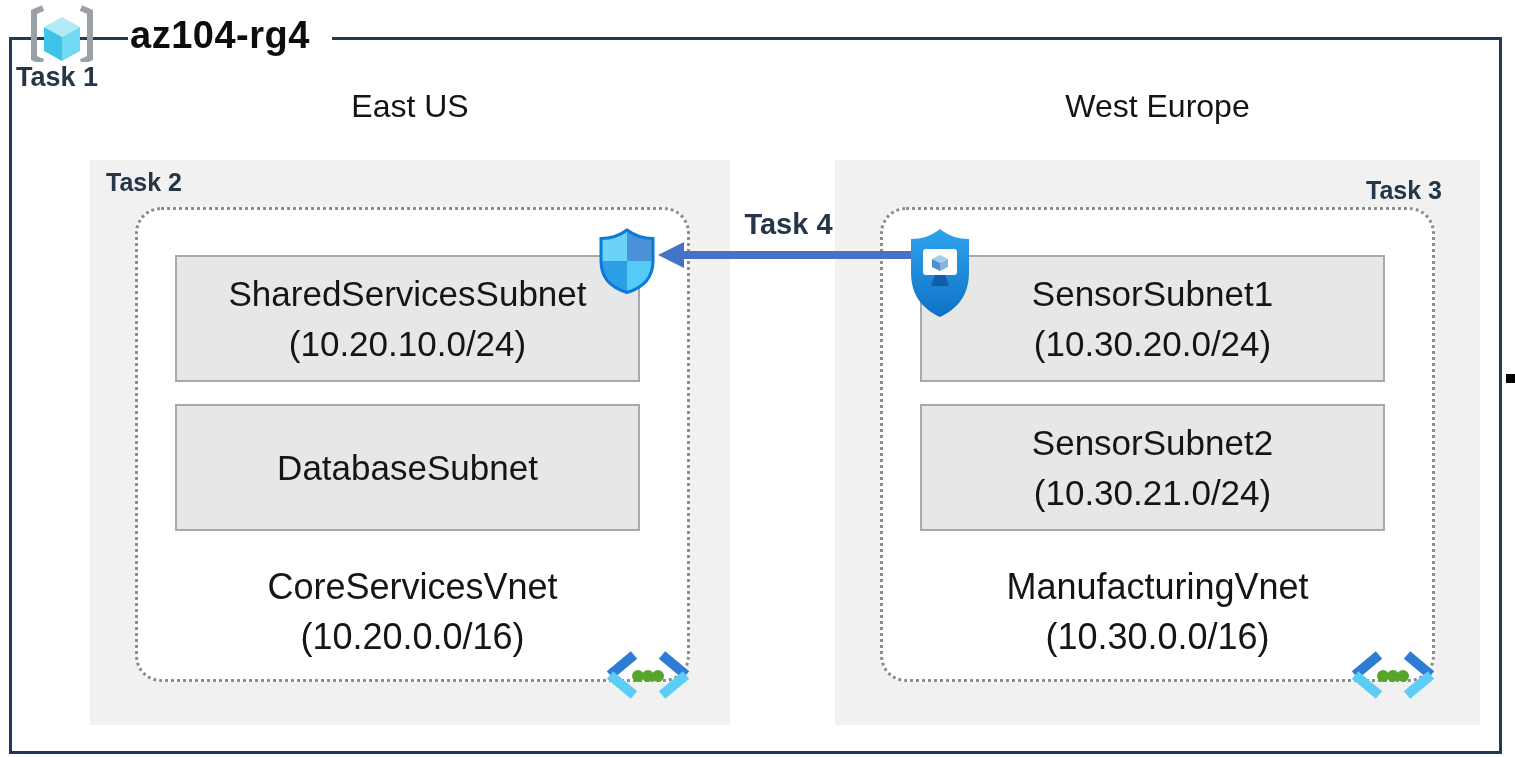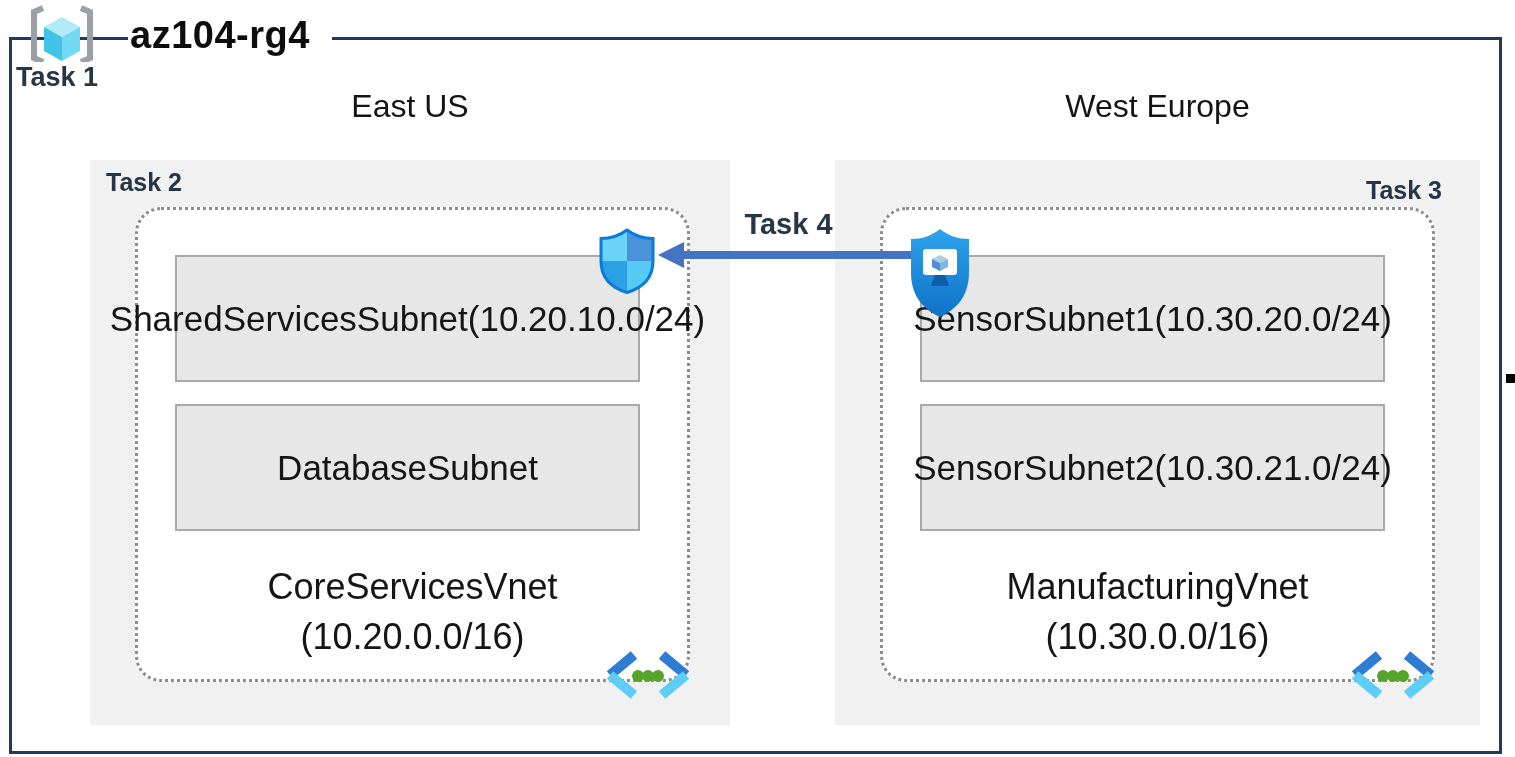--- a/index.html
+++ b/index.html
@@ -23,21 +23,21 @@
   .region.east{left:90px;width:640px;}
   .region.west{left:835px;width:645px;}
   .region .corner-task{position:absolute;top:8px;font-size:25px;}
   .region.east .corner-task{left:16px;}
   .region.west .corner-task{right:38px;text-align:right;margin-top:8px;}
 
   .vnet-box{position:absolute;left:45px;top:47px;width:555px;height:475px;
     background:#fff;border:3px dotted #8d8d8d;border-radius:26px;box-sizing:border-box;}
 
   .subnet{position:absolute;left:37px;width:465px;height:127px;background:#e7e7e7;
-    border:2px solid #a9a9a9;box-sizing:border-box;display:flex;flex-direction:row;
+    border:2px solid #a9a9a9;box-sizing:border-box;display:flex;flex-direction:column;
     align-items:center;justify-content:center;text-align:center;font-size:35px;line-height:50px;color:#151515;}
   .subnet.first{top:45px;}
   .subnet.second{top:194px;}
 
   .vnet-label{position:absolute;left:0;width:549px;top:352px;text-align:center;
     font-size:36px;line-height:50px;color:#151515;}
 
   .vnet-icon{position:absolute;left:462px;top:438px;width:96px;height:52px;}
 
   .shield-east{position:absolute;left:597px;top:227px;width:60px;height:68px;}

